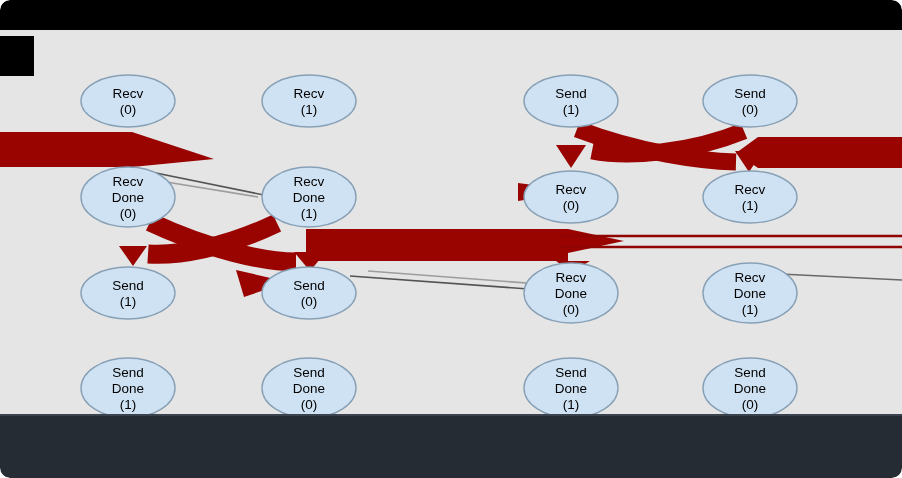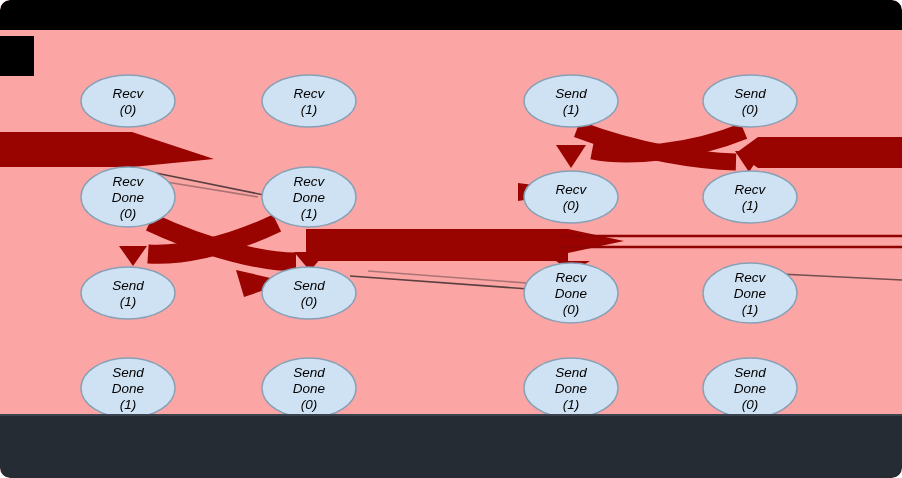--- a/index.html
+++ b/index.html
@@ -5,24 +5,23 @@
   html, body {
     margin: 0;
     padding: 0;
     background: #ffffff;
     font-family: "Liberation Sans", sans-serif;
   }
   .stage {
     position: relative;
     width: 902px;
     height: 478px;
-    background: #fca5a5;
+    background: #e5e5e5;
     overflow: hidden;
     border-radius: 10px;
-    font-style: italic;
   }
   .stage svg {
     position: absolute;
     left: 0;
     top: 0;
   }
   .top-bar {
     position: absolute;
     left: 0;
     top: 0;

